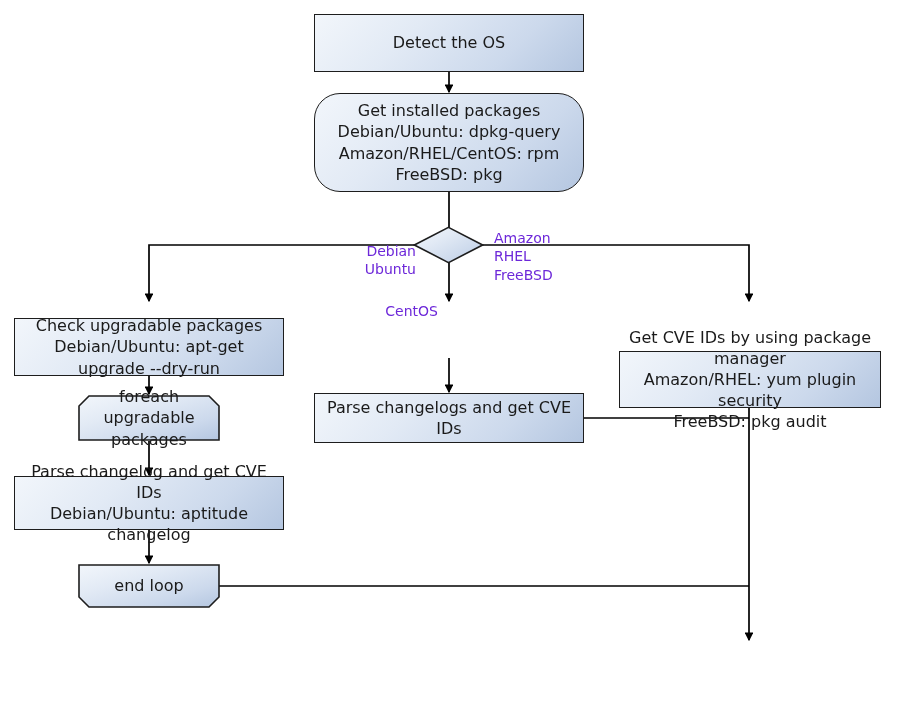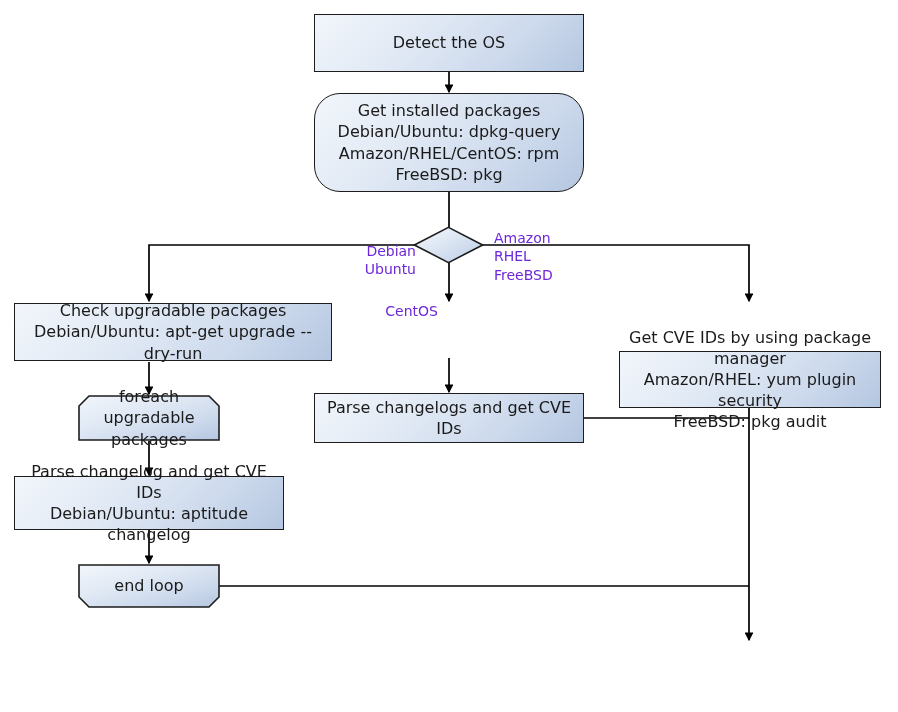--- a/index.html
+++ b/index.html
@@ -150,21 +150,21 @@
 
   <div class="edge-label" style="left:346px; top:206px; width:70px; text-align:right;">Debian
 Ubuntu</div>
 
   <div class="edge-label" style="left:494px; top:193px; width:80px; text-align:left;">Amazon
 RHEL
 FreeBSD</div>
 
   <div class="edge-label" style="left:372px; top:266px; width:66px; text-align:right;">CentOS</div>
 
-  <div class="node" style="left:14px; top:303px; width:318px; height:58px;">
+  <div class="node" style="left:14px; top:318px; width:270px; height:58px;">
     <span class="txt">Check upgradable packages
 Debian/Ubuntu: apt-get upgrade --dry-run</span>
   </div>
 
 
   <div class="node" style="left:619px; top:303px; width:262px; height:57px;margin-top:48px;">
     <span class="txt">Get CVE IDs by using package manager
 Amazon/RHEL: yum plugin security
 FreeBSD: pkg audit</span>
   </div>

